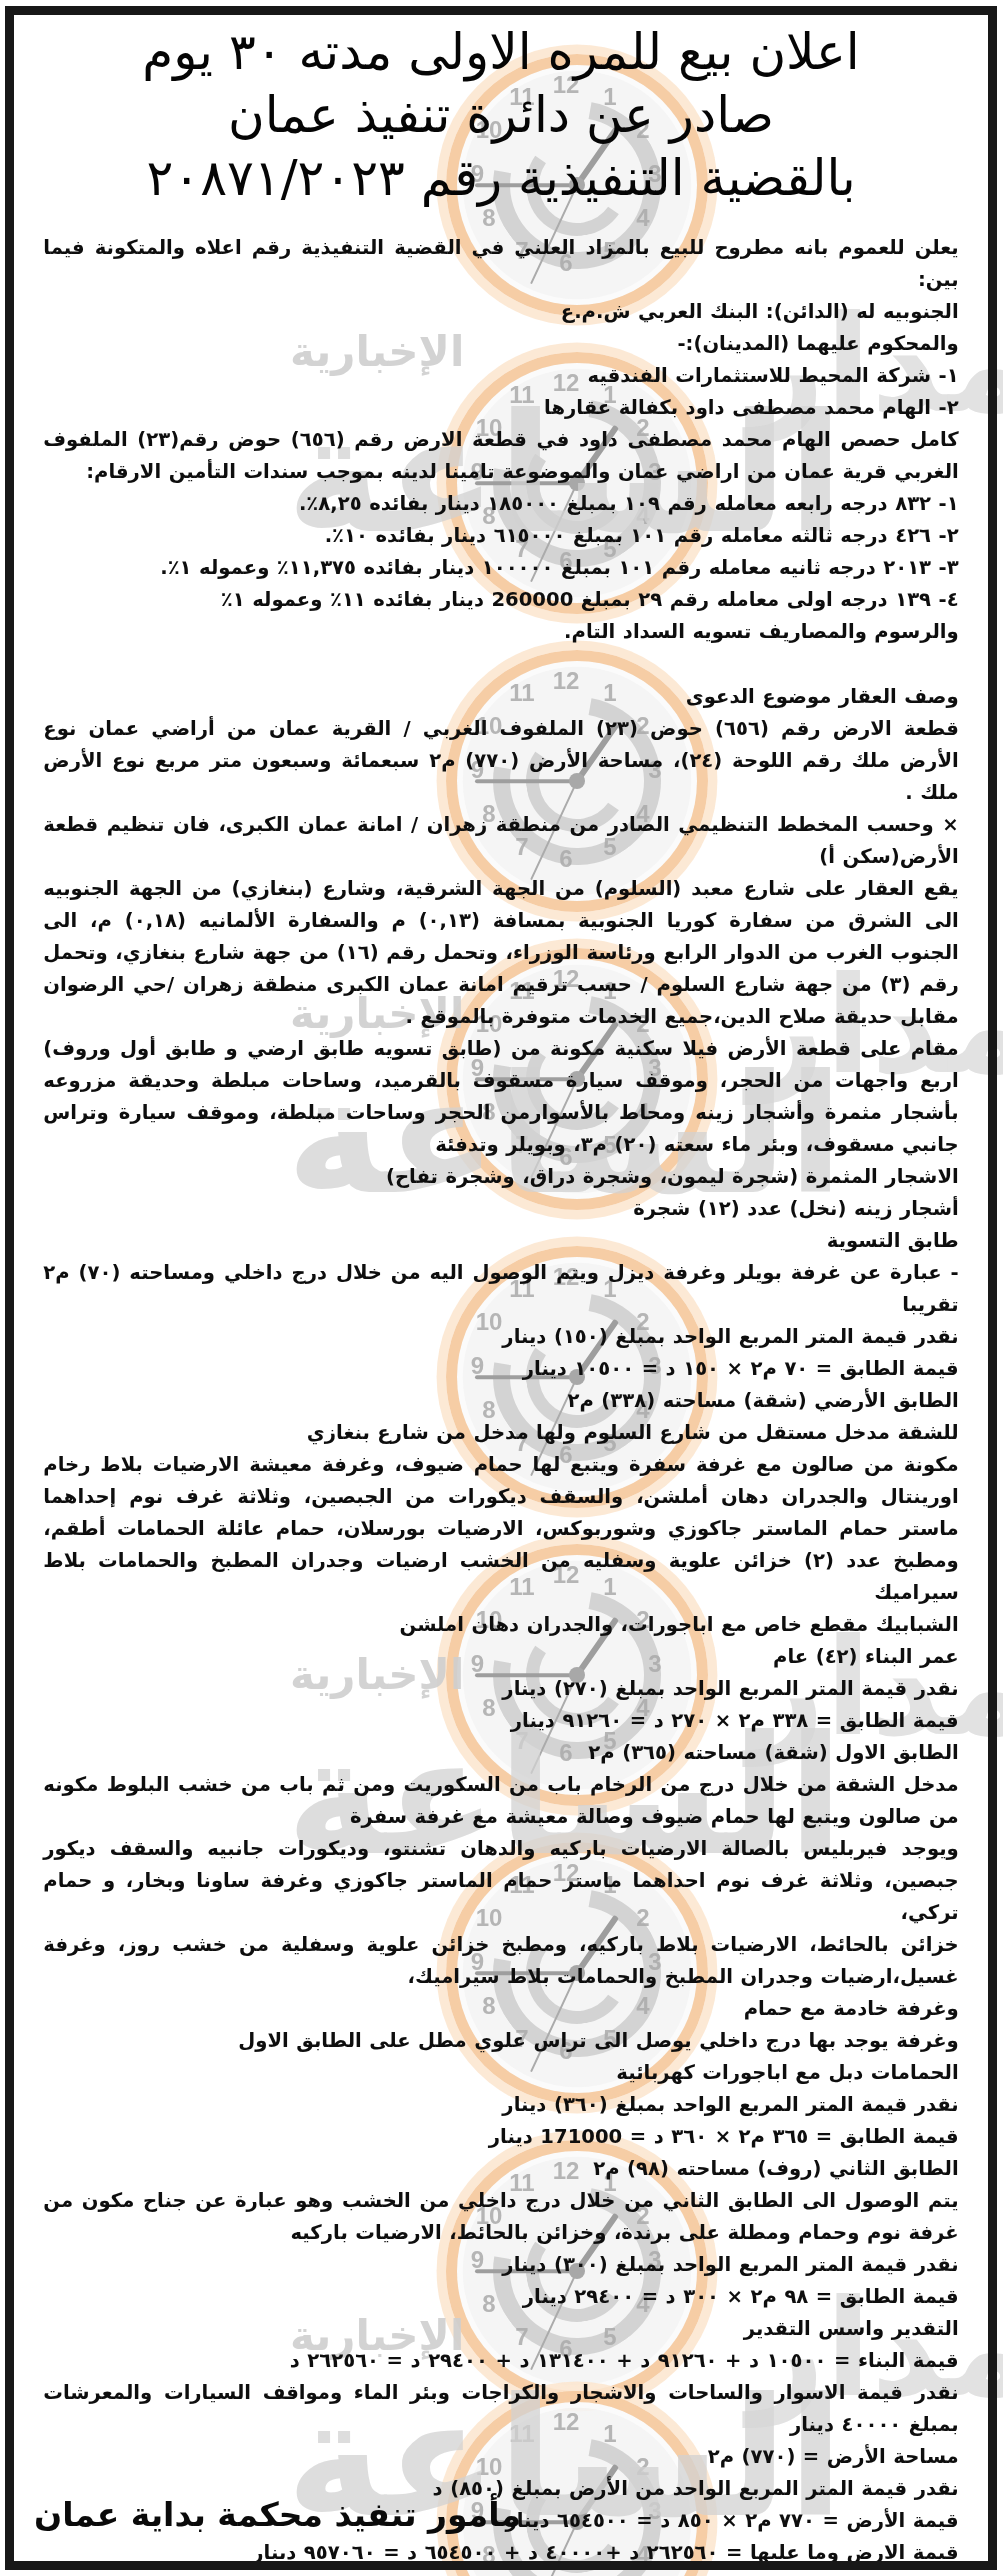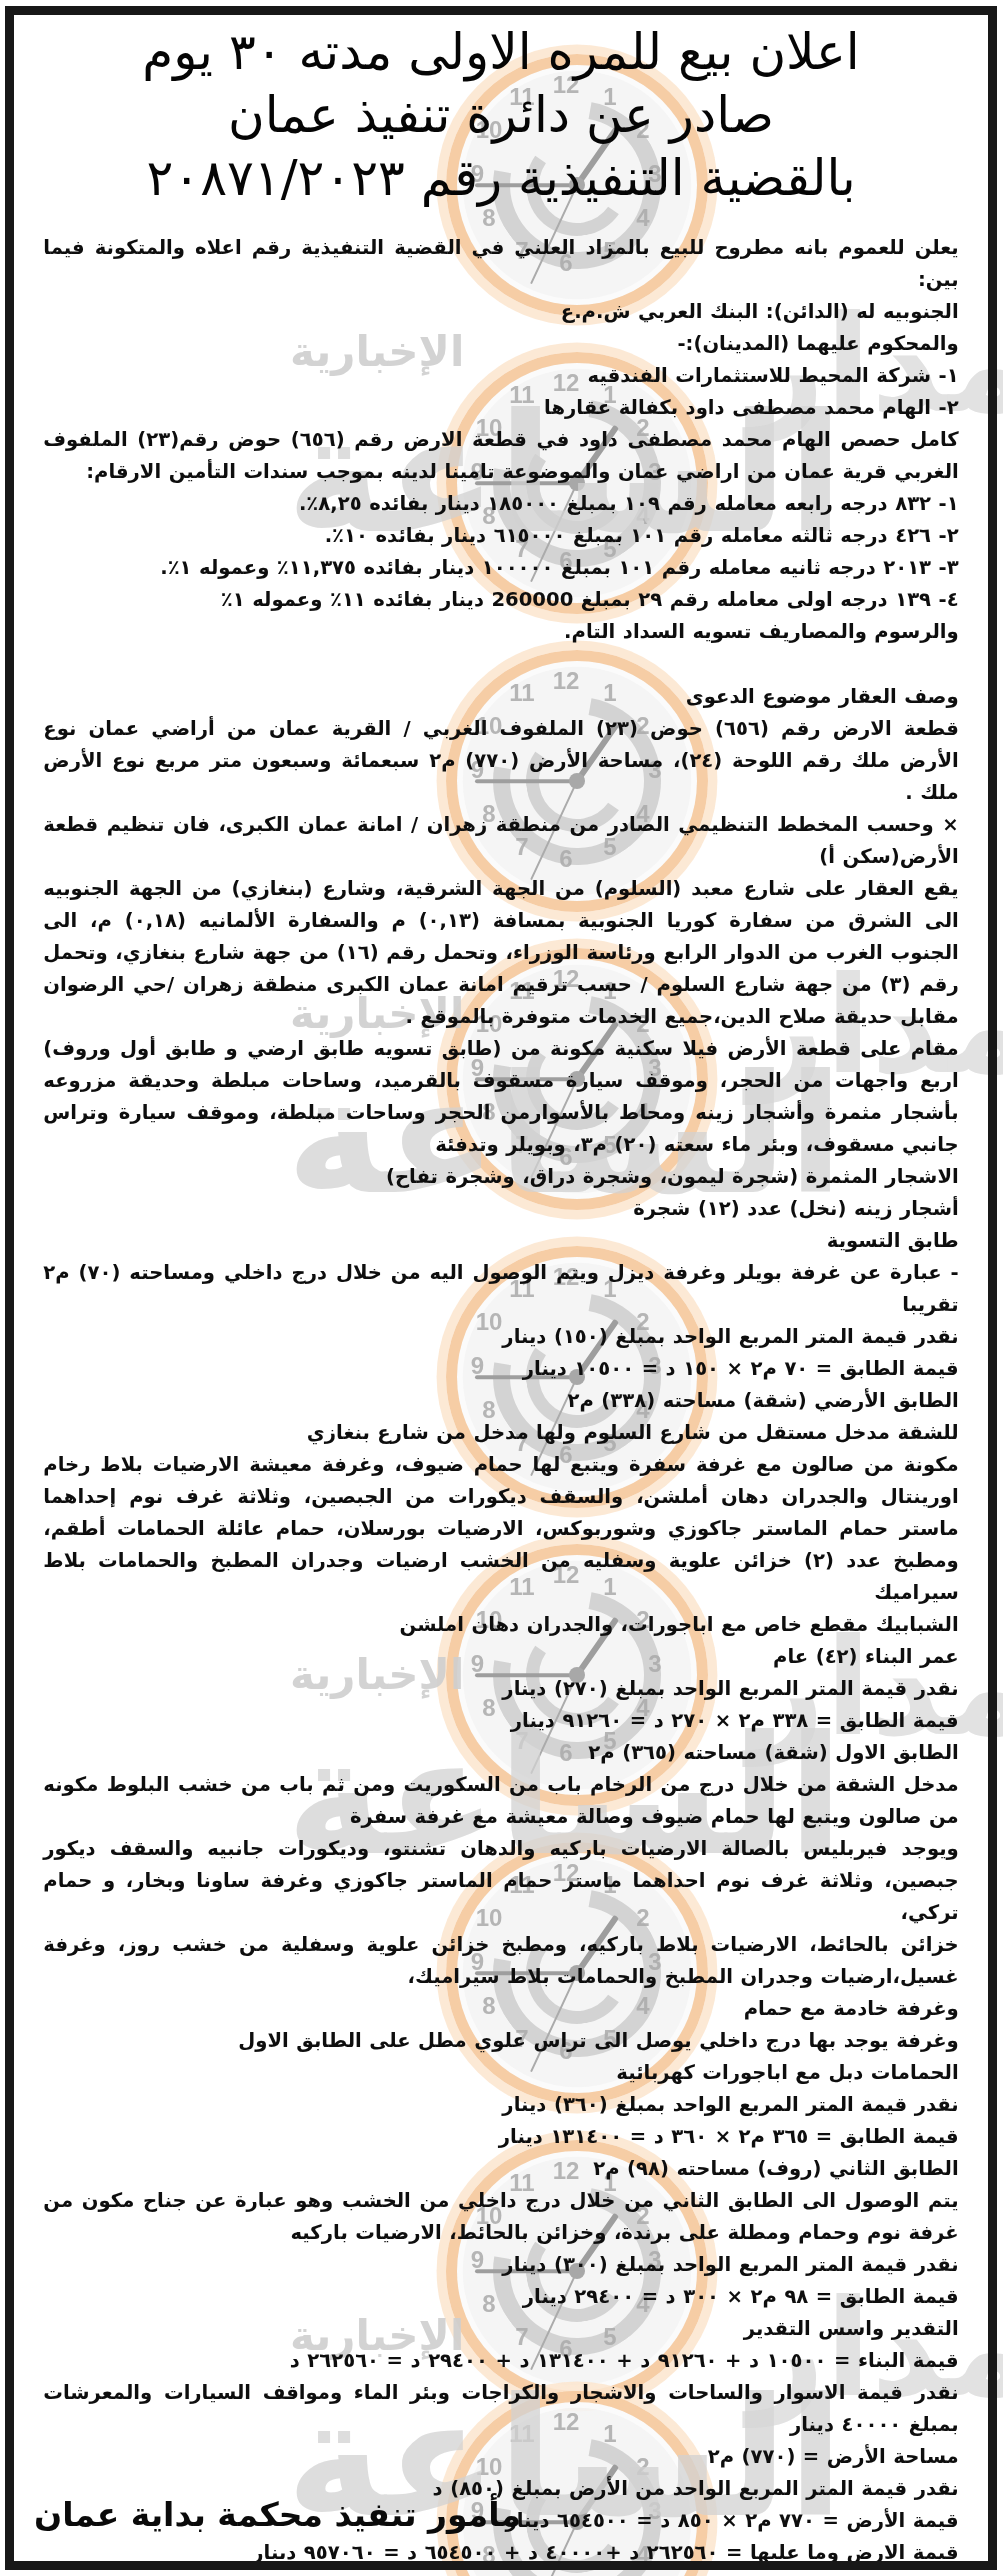--- a/index.html
+++ b/index.html
@@ -300,21 +300,21 @@
         <p class="para">نقدر قيمة المتر المربع الواحد بمبلغ (٢٧٠) دينار</p>
         <p class="para">قيمة الطابق = ٣٣٨ م٢ × ٢٧٠ د = ٩١٢٦٠ دينار</p>
         <p class="para">الطابق الاول (شقة) مساحته (٣٦٥) م٢</p>
         <p class="para">مدخل الشقة من خلال درج من الرخام باب من السكوريت ومن ثم باب من خشب البلوط مكونه من صالون ويتبع لها حمام ضيوف وصالة معيشة مع غرفة سفرة</p>
         <p class="para">ويوجد فيربليس بالصالة الارضيات باركيه والدهان تشنتو، وديكورات جانبيه والسقف ديكور جبصين، وثلاثة غرف نوم احداهما ماستر حمام الماستر جاكوزي وغرفة ساونا وبخار، و حمام تركي،</p>
         <p class="para">خزائن بالحائط، الارضيات بلاط باركيه، ومطبخ خزائن علوية وسفلية من خشب روز، وغرفة غسيل،ارضيات وجدران المطبخ والحمامات بلاط سيراميك،</p>
         <p class="para">وغرفة خادمة مع حمام</p>
         <p class="para">وغرفة يوجد بها درج داخلي يوصل الى تراس علوي مطل على الطابق الاول</p>
         <p class="para">الحمامات دبل مع اباجورات كهربائية</p>
         <p class="para">نقدر قيمة المتر المربع الواحد بمبلغ (٣٦٠) دينار</p>
-        <p class="para">قيمة الطابق = ٣٦٥ م٢ × ٣٦٠ د = ١٣١٤٠٠ دينار</p>
+        <p class="para">قيمة الطابق = ٣٦٥ م٢ × ٣٦٠ د = 171000 دينار</p>
         <p class="para">الطابق الثاني (روف) مساحته (٩٨) م٢</p>
         <p class="para">يتم الوصول الى الطابق الثاني من خلال درج داخلي من الخشب وهو عبارة عن جناح مكون من غرفة نوم وحمام ومطلة على برندة، وخزائن بالحائط، الارضيات باركيه</p>
         <p class="para">نقدر قيمة المتر المربع الواحد بمبلغ (٣٠٠) دينار</p>
         <p class="para">قيمة الطابق = ٩٨ م٢ × ٣٠٠ د = ٢٩٤٠٠ دينار</p>
         <p class="para">التقدير واسس التقدير</p>
         <p class="para">قيمة البناء = ١٠٥٠٠ د + ٩١٢٦٠ د + ١٣١٤٠٠ د + ٢٩٤٠٠ د = ٢٦٢٥٦٠ د</p>
         <p class="para">نقدر قيمة الاسوار والساحات والاشجار والكراجات وبئر الماء ومواقف السيارات والمعرشات بمبلغ ٤٠٠٠٠ دينار</p>
         <p class="para">مساحة الأرض = (٧٧٠) م٢</p>
         <p class="para">نقدر قيمة المتر المربع الواحد من الأرض بمبلغ (٨٥٠) د</p>
         <p class="para">قيمة الأرض = ٧٧٠ م٢ × ٨٥٠ د = ٦٥٤٥٠٠ دينار</p>

